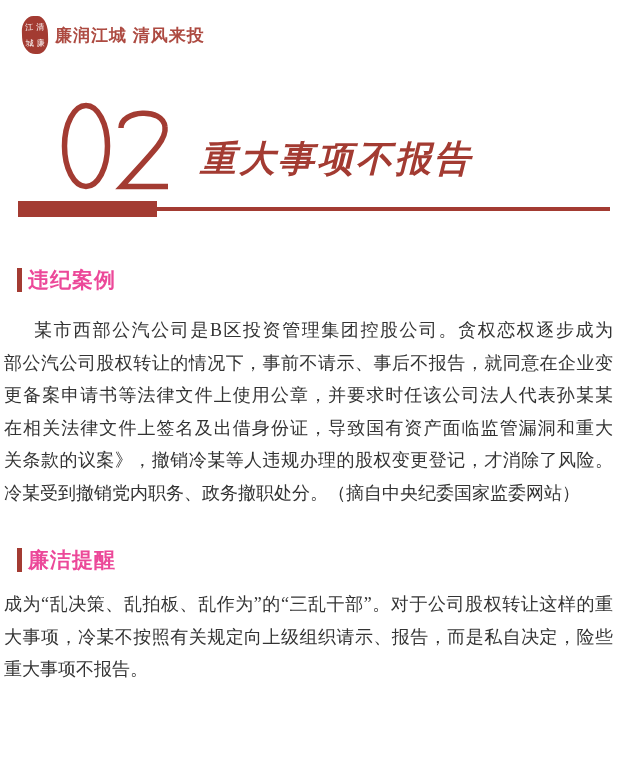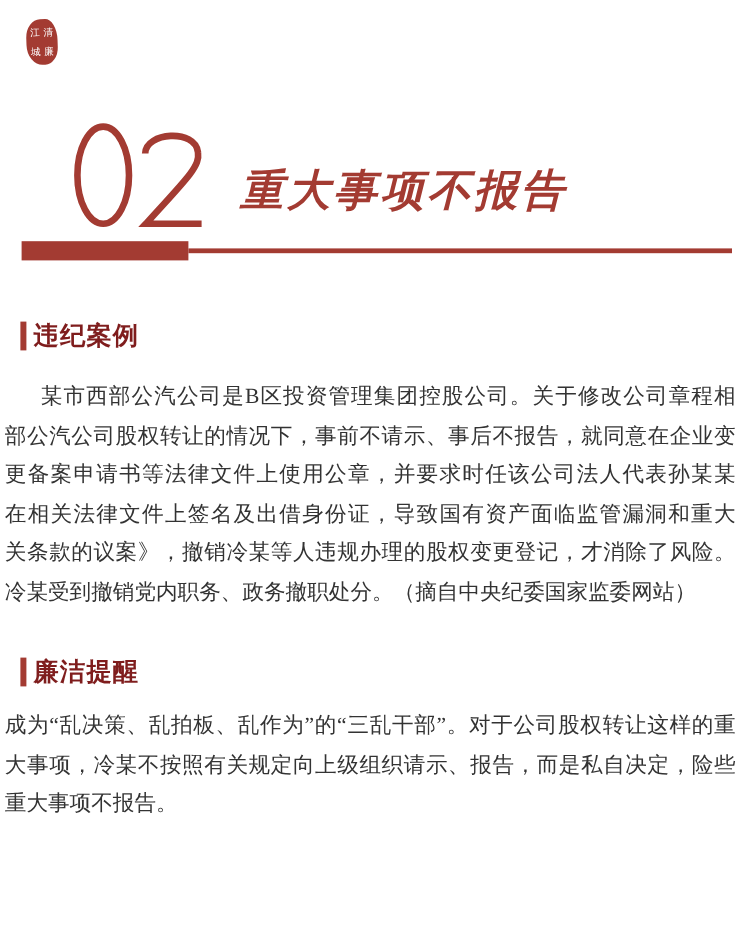--- a/index.html
+++ b/index.html
@@ -60,21 +60,21 @@
 
   
   .sec-heading{
     display:flex;align-items:center;
     margin-left:17px;height:27px;
   }
   .sec-heading .tick{
     width:5px;height:24px;background:#a33b32;flex:0 0 5px;margin-right:6px;
   }
   .sec-heading .sec-label{
-    font-size:21px;font-weight:bold;letter-spacing:1px;color:#7f1d1d;
+    font-size:21px;font-weight:bold;letter-spacing:1px;color:#ec4899;
   }
   .sec-heading.first{margin-top:49px;}
   .sec-heading.second{margin-top:37px;}
 
   
   .para{
     margin:0 13px 0 4px;
     font-family:"Liberation Serif", serif;
     font-size:18px;color:#333333;
     line-height:32.5px;
@@ -95,20 +95,21 @@
 
 <div class="page">
 
   <div class="header">
     <div class="seal">
       <span>江</span>
       <span>清</span>
       <span>城</span>
       <span>廉</span>
     </div>
+    <div class="brand">廉润江城 清风来投</div>
   </div>
 
   <div class="number-row">
     <svg class="big-num" viewBox="0 0 112 88" fill="none" stroke="#a33b32" stroke-width="5.5">
       <ellipse cx="26" cy="44" rx="21.5" ry="40.5"></ellipse>
       <path d="M61 26 C61 8 103 5 105 25 C106.5 36 99 44 61.5 84.5 L108 84.5"></path>
     </svg>
     <div class="chapter-title">重大事项不报告</div>
   </div>
 
@@ -116,21 +117,21 @@
     <div class="bar-thick"></div>
     <div class="bar-thin"></div>
   </div>
 
   <div class="sec-heading first">
     <div class="tick"></div>
     <div class="sec-label">违纪案例</div>
   </div>
 
   <div class="para case">
-    <div class="bline first">某市西部公汽公司是B区投资管理集团控股公司。关于修改公司章程相</div>
+    <div class="bline first">某市西部公汽公司是B区投资管理集团控股公司。贪权恋权逐步成为</div>
     <div class="bline">部公汽公司股权转让的情况下，事前不请示、事后不报告，就同意在企业变</div>
     <div class="bline">更备案申请书等法律文件上使用公章，并要求时任该公司法人代表孙某某</div>
     <div class="bline">在相关法律文件上签名及出借身份证，导致国有资产面临监管漏洞和重大</div>
     <div class="bline">关条款的议案》，撤销冷某等人违规办理的股权变更登记，才消除了风险。</div>
     <div class="bline last">冷某受到撤销党内职务、政务撤职处分。（摘自中央纪委国家监委网站）</div>
   </div>
 
   <div class="sec-heading second">
     <div class="tick"></div>
     <div class="sec-label">廉洁提醒</div>

